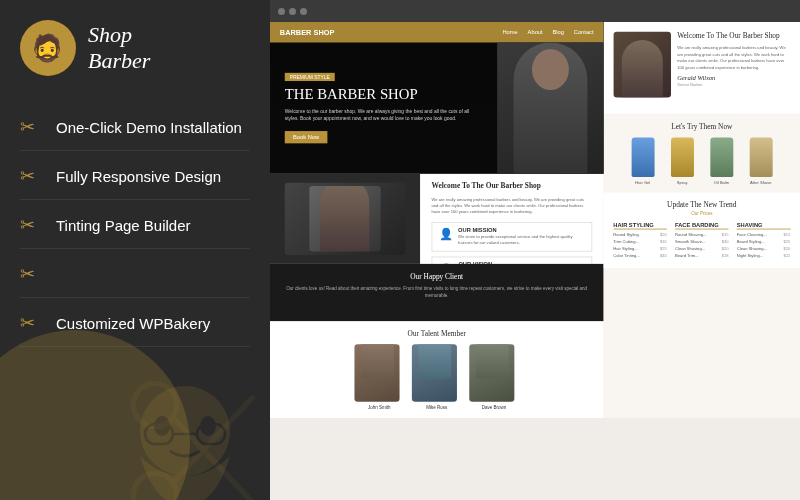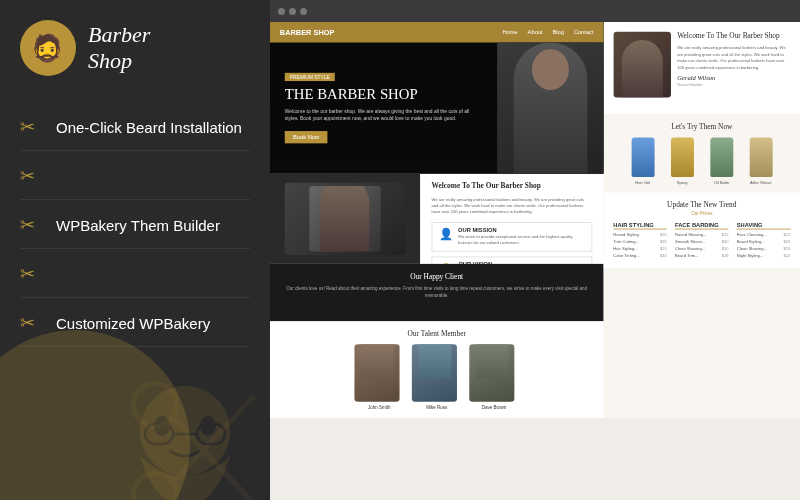--- a/index.html
+++ b/index.html
@@ -546,36 +546,37 @@
       overflow: hidden;
     }
   </style>
 </head>
 <body>
 
 <div class="left-panel">
   <div class="logo-area">
     <div class="logo-circle">🧔</div>
     <div class="logo-text">
+      <div>Shop</div>
       <div>Barber</div>
-      <div>Shop</div>
     </div>
   </div>
 
   <ul class="features-list">
     <li class="feature-item">
       <span class="feature-icon">✂</span>
-      <span class="feature-text">One-Click Beard Installation</span>
+      <span class="feature-text">One-Click Demo Installation</span>
     </li>
     <li class="feature-item">
       <span class="feature-icon">✂</span>
+      <span class="feature-text">Fully Responsive Design</span>
     </li>
     <li class="feature-item">
       <span class="feature-icon">✂</span>
-      <span class="feature-text">WPBakery Them Builder</span>
+      <span class="feature-text">Tinting Page Builder</span>
     </li>
     <li class="feature-item">
       <span class="feature-icon">✂</span>
     </li>
     <li class="feature-item">
       <span class="feature-icon">✂</span>
       <span class="feature-text">Customized WPBakery</span>
     </li>
   </ul>
 

